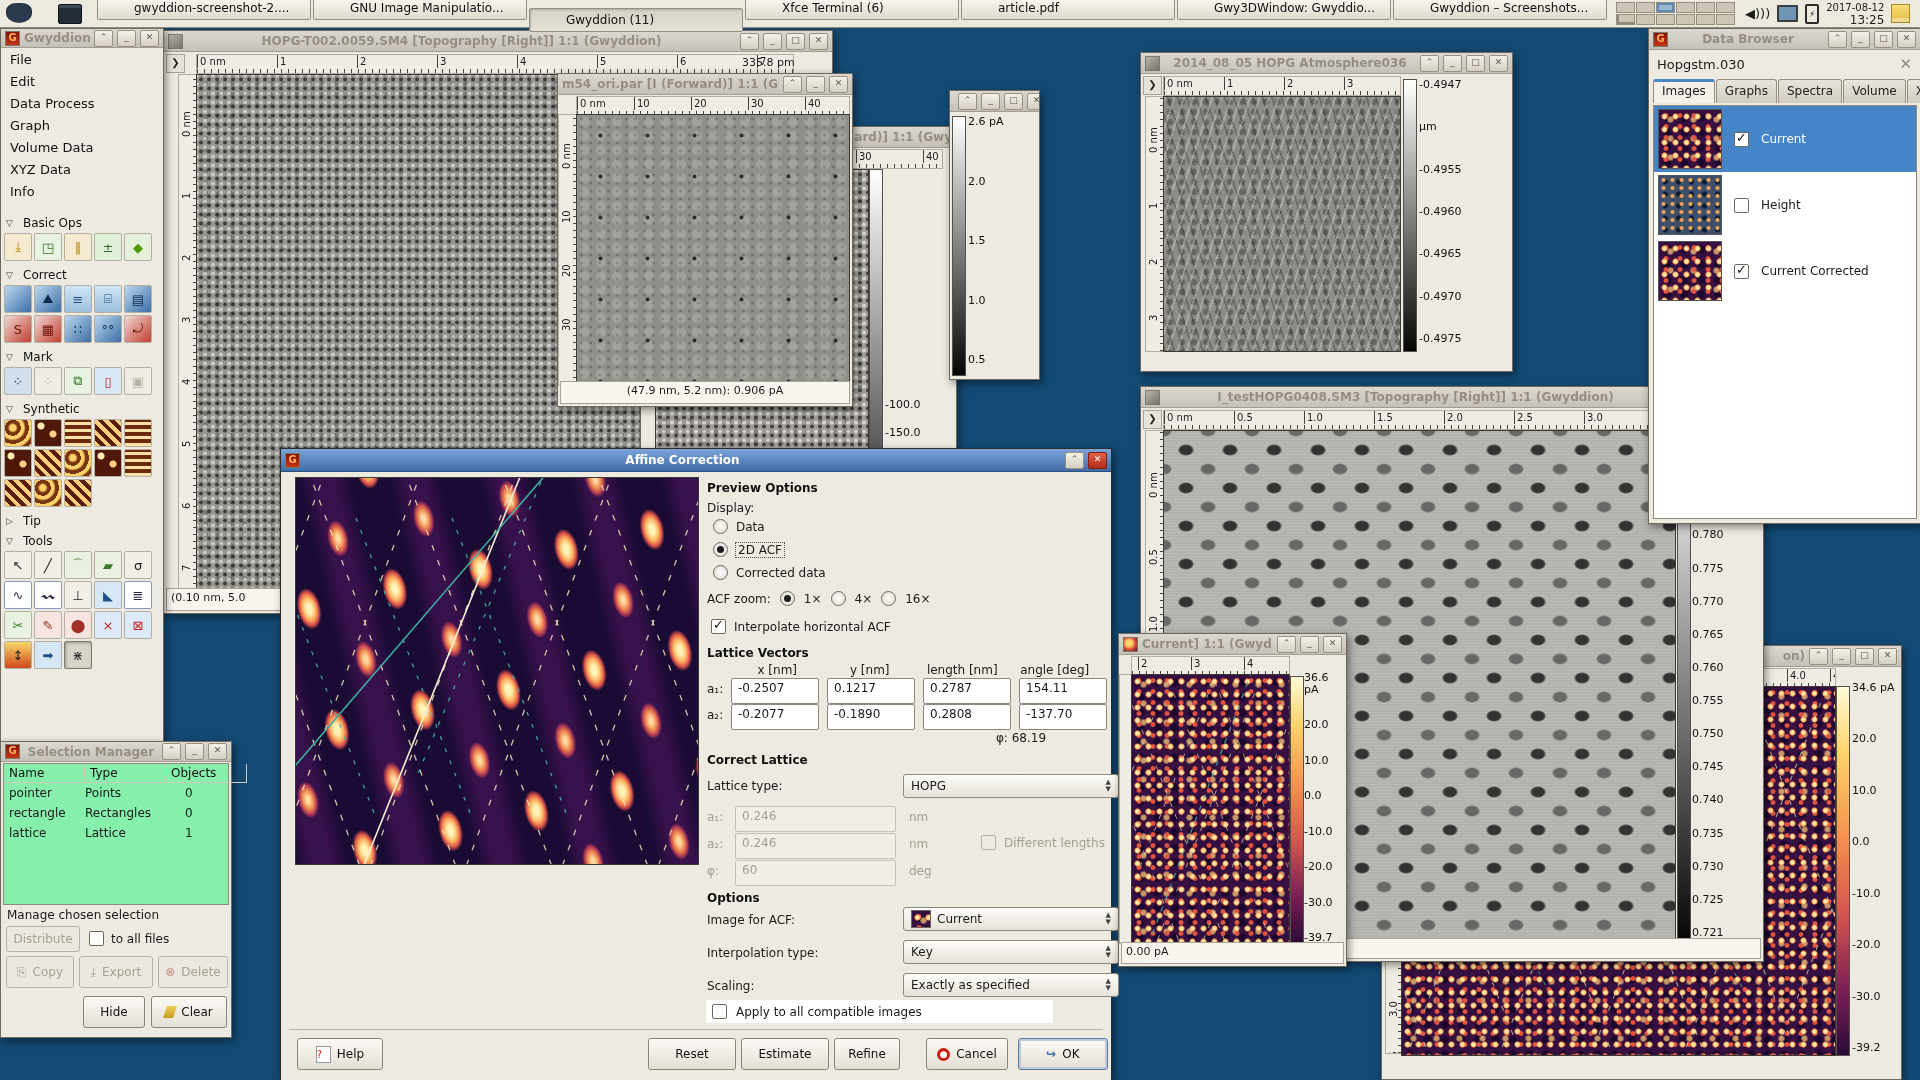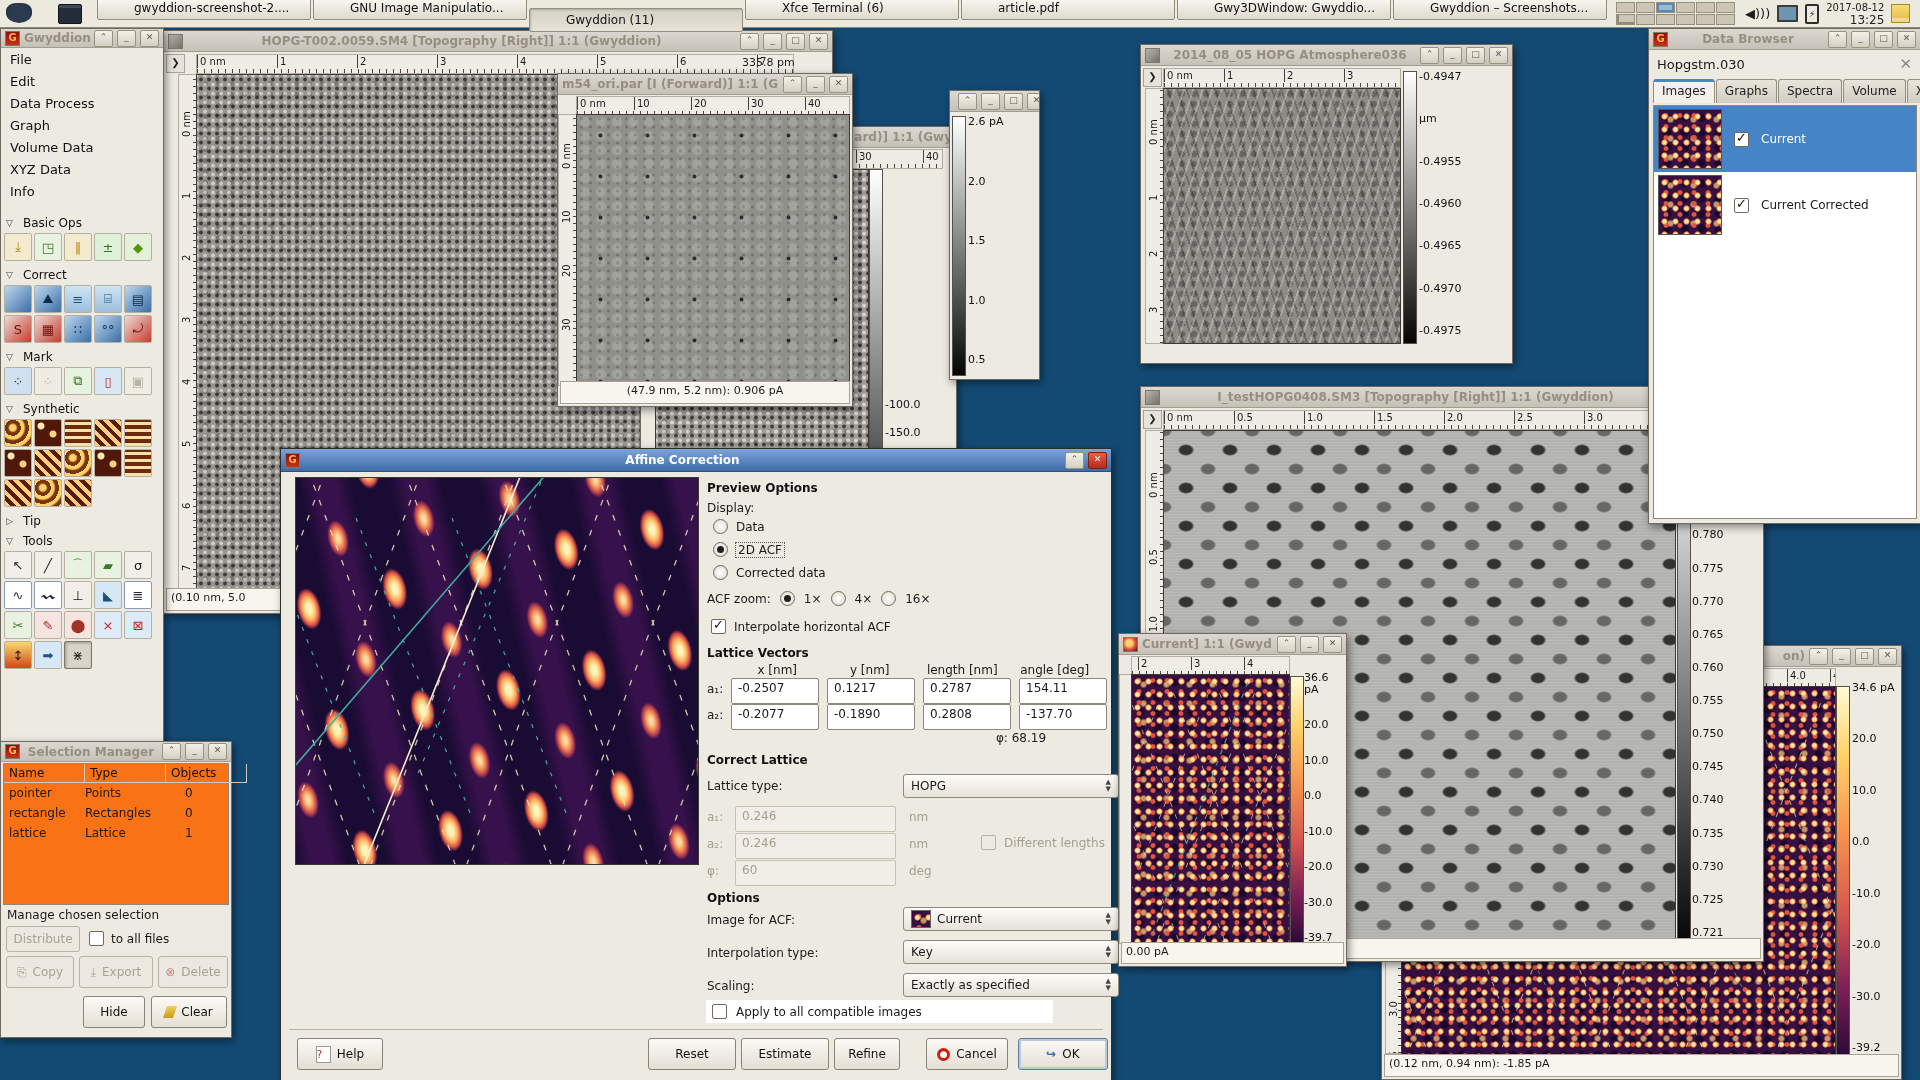--- a/index.html
+++ b/index.html
@@ -123,21 +123,21 @@
   .i-d{background:#efece4;color:#b9b3a5}
   .i-s1{background:repeating-radial-gradient(circle at 30% 30%,#ffd36b 0 3px,#7a3410 5px 8px);}
   .i-s2{background:repeating-linear-gradient(45deg,#ffcf80 0 4px,#581c08 4px 8px);}
   .i-s3{background:repeating-linear-gradient(0deg,#f8e0a8 0 3px,#6b2a0c 3px 7px),repeating-linear-gradient(90deg,rgba(60,20,5,0) 0 3px,rgba(60,20,5,.6) 3px 7px);}
   .i-s4{background:radial-gradient(circle 4px at 6px 6px,#ffe9b0 0 3px,transparent 4px),radial-gradient(circle 4px at 18px 14px,#ffd080 0 3px,transparent 4px),#50180a;}
   .i-tl{background:#f2efe8;color:#222}.i-tg{background:#e9f2e0;color:#3a7a28}
   .i-tw{background:#fff;color:#224;border-color:#8899bb}
   .i-tb{background:#d6e8f6;color:#1c4f86}.i-tb2{background:#dcebf7;color:#c02525}
   .i-tr{background:#f6e4e0;color:#a03326}.i-tc{background:linear-gradient(#f8d86b,#d04818);color:#222}
   
-  .smlist{position:absolute;background:#f97316;border:1px solid #8f897b;font-size:12px;}
+  .smlist{position:absolute;background:#86efac;border:1px solid #8f897b;font-size:12px;}
   .smhead,.smrow{display:flex;}
   .smhead span{font-size:12px;color:#111;border-right:1px solid #cfcabd;border-bottom:1px solid #cfcabd;padding:2px 5px;}
   .smrow span{padding:3px 5px;}
   .smc1{width:66px;flex:none}.smc2{width:90px;flex:none}.smc3{flex:1}
   
   .tab{background:linear-gradient(#e9e5dc,#d2ccc0);border:1px solid #968f80;border-bottom:none;
      padding:4px 8px 5px;font-size:12px;border-radius:3px 3px 0 0;color:#222;}
   .tab.active{background:#f4f1ea;border-top:3px solid #4a86c8;padding-top:2px;}
   .dbrow{display:flex;align-items:center;gap:12px;padding:2px 4px;height:62px;background:#fff;}
   .dbrow.selected{background:#4584c7;color:#fff;}
@@ -254,21 +254,21 @@
     <div class="vr" style="left:0px;top:40px;height:270px;--vs:54px;">
         <span>0 nm</span>
         <span>10</span>
         <span>20</span>
         <span>30</span>
       </div>
     <div class="imgframe tex-m54" style="left:18px;top:40px;width:272px;height:270px;"></div>
     <div class="status" style="left:2px;bottom:2px;right:2px;height:17px;text-align:center;">(47.9 nm, 5.2 nm): 0.906 pA</div>
   </div>
 
-  <div class="win" style="left:1140px;top:44px;width:371px;height:318px;z-index:4;">
+  <div class="win" style="left:1140px;top:52px;width:371px;height:318px;z-index:4;">
     <div class="tbar">
       <span class="wicon"></span>
       <span class="ttl">2014_08_05 HOPG Atmosphere036</span>
       <span class="wbtn">⌃</span>
       <span class="wbtn">_</span>
       <span class="wbtn">□</span>
       <span class="wbtn">✕</span>
     </div>
     <div class="expander" style="left:2px;top:23px;">❯</div>
     <div class="hr" style="left:22px;top:23px;width:236px;--st:57px;">
@@ -498,21 +498,20 @@
     <div class="clab" style="left:470px;top:36px;height:372px;">
         <span>34.6 pA</span>
         <span>20.0</span>
         <span>10.0</span>
         <span>0.0</span>
         <span>-10.0</span>
         <span>-20.0</span>
         <span>-30.0</span>
         <span>-39.2</span>
       </div>
-    <div class="status" style="left:2px;bottom:2px;right:2px;height:17px;">(0.12 nm, 0.94 nm): -1.85 pA</div>
   </div>
 
   <div class="win" style="left:1140px;top:386px;width:622px;height:574px;z-index:7;">
     <div class="tbar">
       <span class="wicon"></span>
       <span class="ttl">I_testHOPG0408.SM3 [Topography [Right]] 1:1 (Gwyddion)</span>
       <span class="wbtn">⌃</span>
       <span class="wbtn">_</span>
       <span class="wbtn">□</span>
       <span class="wbtn">✕</span>
@@ -899,20 +898,25 @@
         <span class="tab">Volume</span>
         <span class="tab">XYZ</span>
       </div>
     <div class="abs" style="left:4px;top:76px;width:262px;height:412px;background:#fff;border:1px solid #8f897b;">
       <div class="dbrow selected">
         <span class="thumb tex-fire"></span>
         <span class="cb checked"></span>
         <span>Current</span>
       </div>
       <div class="dbrow">
+        <span class="thumb tex-height"></span>
+        <span class="cb"></span>
+        <span>Height</span>
+      </div>
+      <div class="dbrow">
         <span class="thumb tex-fire"></span>
         <span class="cb checked"></span>
         <span>Current Corrected</span>
       </div>
     </div>
   </div>
 
   <div id="taskbar">
     <span class="abs" style="left:6px;top:3px;width:26px;height:20px;background:radial-gradient(circle at 50% 55%,#2b3a4e 60%,#16222e);border-radius:40% 40% 50% 50%;"></span>
     <span class="abs" style="left:58px;top:4px;width:22px;height:18px;background:#222d38;border:1px solid #0c141c;border-radius:2px;box-shadow:inset 0 3px 0 #3c4a58;"></span>

